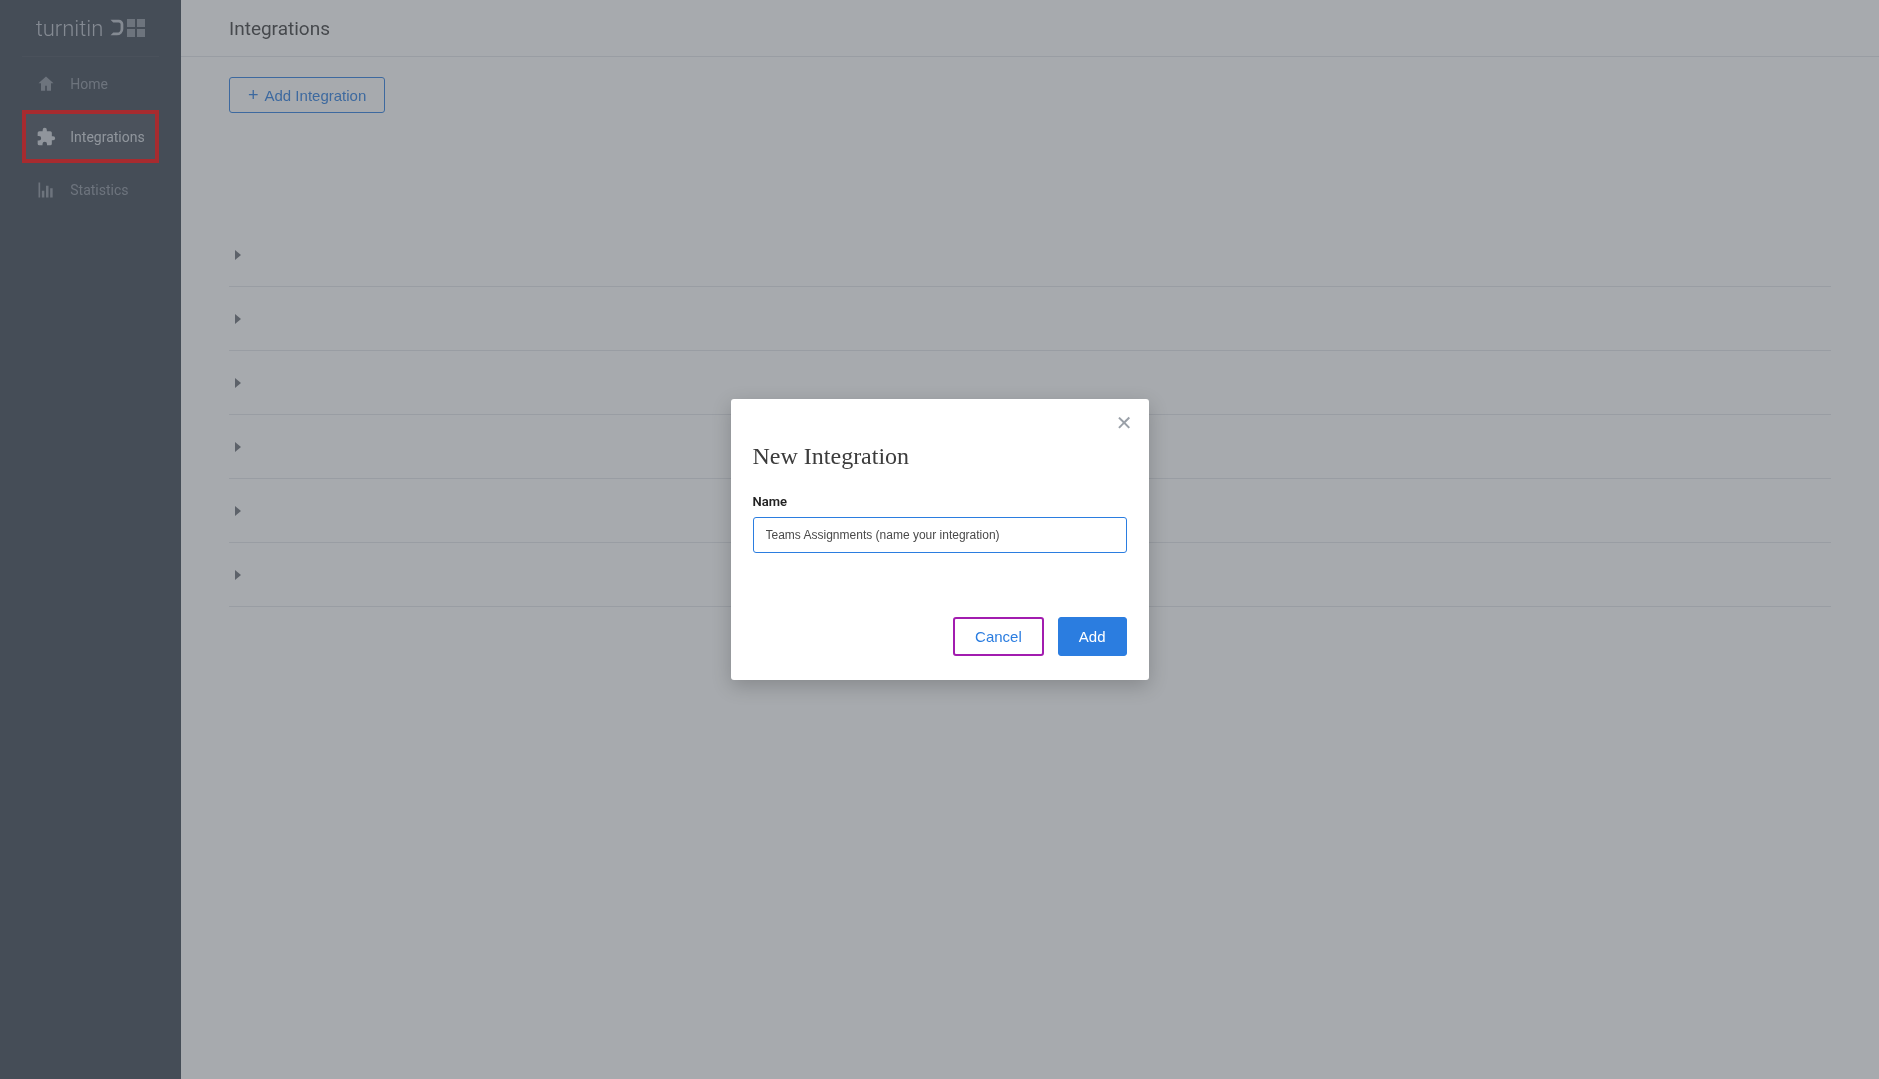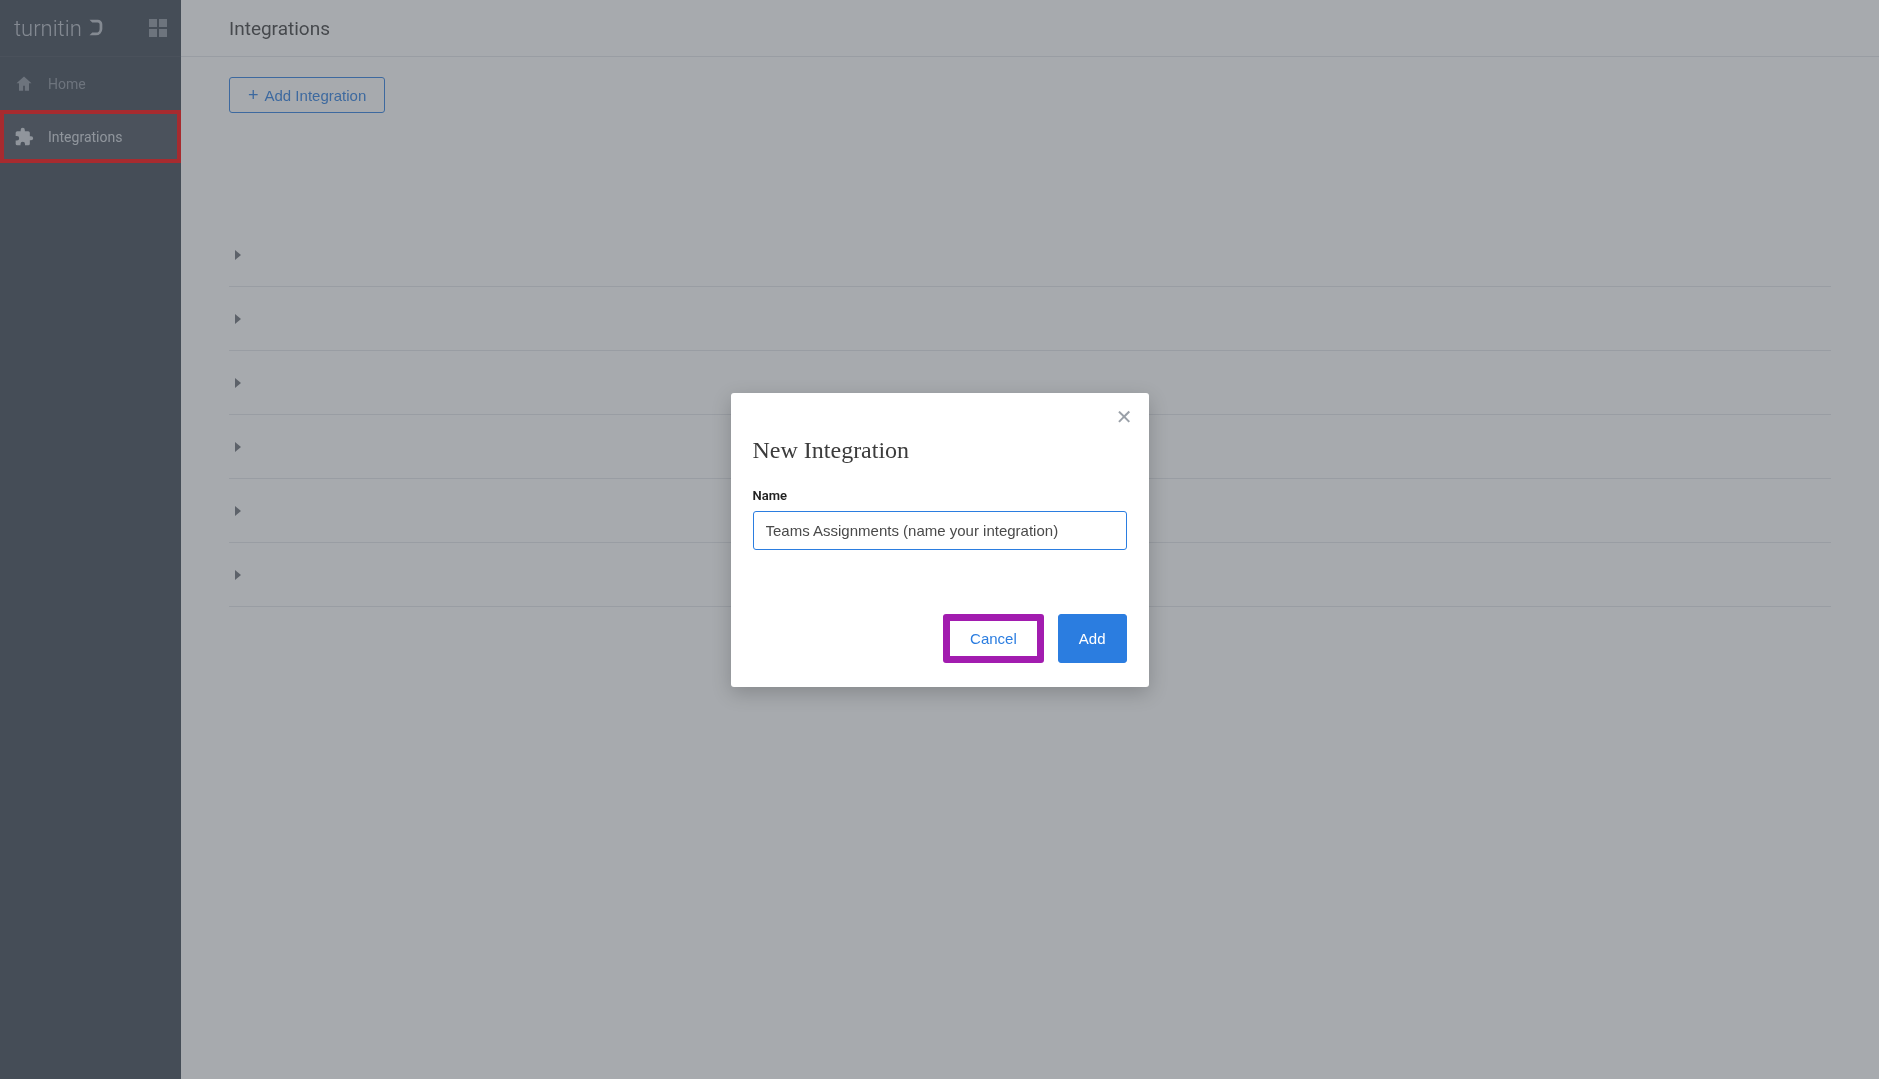--- a/index.html
+++ b/index.html
@@ -7,20 +7,21 @@
   body { display: flex; background: #f5f5f5; overflow: hidden; position: relative; }
 
   
   .sidebar {
     width: 181px;
     background: #3b4450;
     display: flex;
     flex-direction: column;
     flex-shrink: 0;
     height: 100vh;
+    align-items: center;
   }
   .sidebar-header {
     height: 57px;
     display: flex;
     align-items: center;
     justify-content: space-between;
     padding: 0 14px;
     border-bottom: 1px solid rgba(255,255,255,0.05);
   }
   .brand {
@@ -148,39 +149,39 @@
     font-weight: 600;
     color: #222;
     margin-bottom: 8px;
     display:block;
   }
   .text-input {
     width: 100%;
     border: 1px solid #2b7de0;
     border-radius: 3px;
     padding: 10px 12px;
-    font-size: 15px;
+    font-size: 12px;
     color: #4a4a4a;
     outline: none;
   }
   .modal-actions {
     display:flex;
     justify-content:flex-end;
     gap: 14px;
     margin-top: 64px;
   }
   .btn {
     padding: 9px 20px;
     font-size: 15px;
     border-radius: 3px;
     cursor:pointer;
   }
   .btn-secondary {
     background:#fff;
-    border:7px solid #a21caf;
+    border:2px solid #a21caf;
     color:#2b7de0;
   }
   .btn-primary {
     background:#2b7de0;
     border:1px solid #2b7de0;
     color:#ffffff;
   }
 </style>
 </head>
 <body>
@@ -212,20 +213,28 @@
       </span>
       <span>Home</span>
     </div>
     <div class="nav-item active highlight">
       <span class="nav-icon">
         <svg viewBox="0 0 24 24">
             <path d="M20.5 11H19V7a2 2 0 0 0-2-2h-4V3.5a2.5 2.5 0 0 0-5 0V5H4a2 2 0 0 0-2 2v3.8h1.5a2.7 2.7 0 0 1 0 5.4H2V20a2 2 0 0 0 2 2h3.8v-1.5a2.7 2.7 0 0 1 5.4 0V22H17a2 2 0 0 0 2-2v-4h1.5a2.5 2.5 0 0 0 0-5z"></path>
           </svg>
       </span>
       <span>Integrations</span>
+    </div>
+    <div class="nav-item">
+      <span class="nav-icon">
+        <svg viewBox="0 0 24 24">
+            <path d="M3 3h2v18H3zm4 10h3v8H7zm5-6h3v14h-3zm5 3h3v11h-3z"></path>
+          </svg>
+      </span>
+      <span>Statistics</span>
     </div>
   </nav>
 </aside>
 
 <main class="main">
   <div class="topbar">
     <h1 class="page-title">Integrations</h1>
   </div>
   <div class="content">
     <button class="add-btn">

